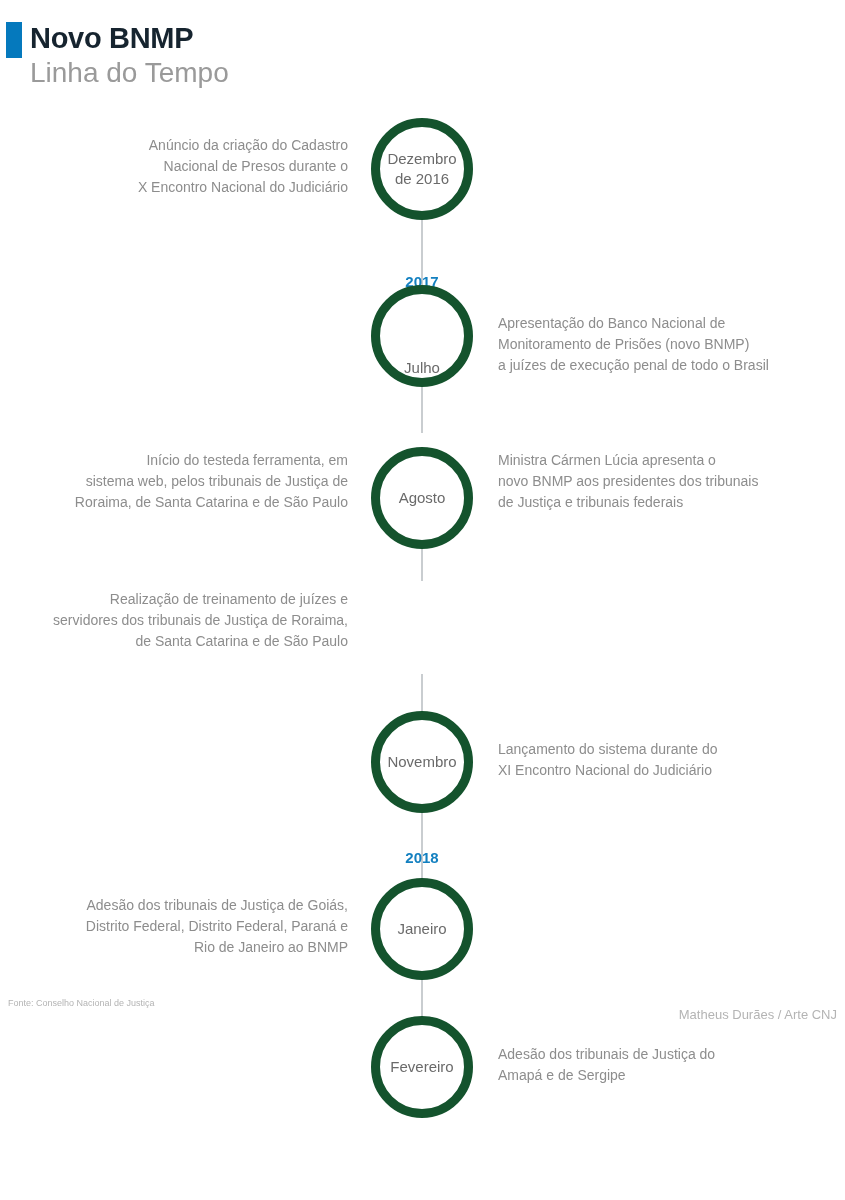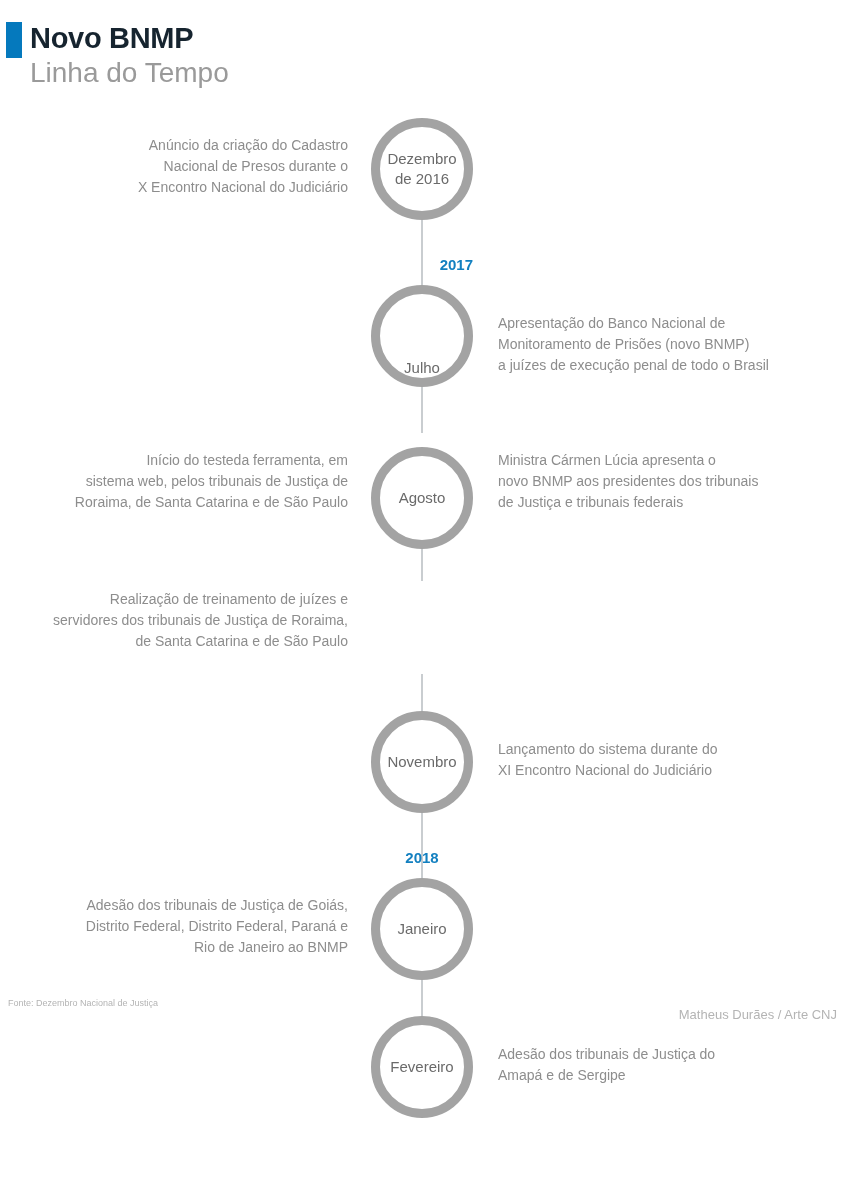--- a/index.html
+++ b/index.html
@@ -73,21 +73,21 @@
     width: 2px;
     background: #c9cdd0;
   }
 
   .node {
     position: absolute;
     left: 371px;
     width: 102px;
     height: 102px;
     border-radius: 50%;
-    border: 9px solid #a3a3a3;
+    border: 9px solid #14532d;
     background: #ffffff;
     display: flex;
     align-items: center;
     justify-content: center;
     text-align: center;
   }
   .node-label {
     font-size: 15px;
     line-height: 20px;
     color: #6a6a6a;
@@ -172,21 +172,21 @@
     <div class="spine" style="top:980px;height:36px;"></div>
 
     <div class="node" style="top:118px;">
       <span class="node-label">Dezembro
 de 2016</span>
     </div>
     <div class="desc left" style="top:135px;">Anúncio da criação do Cadastro
 Nacional de Presos durante o
 X Encontro Nacional do Judiciário</div>
 
-    <div class="year-marker" style="top:256px;text-align:right;">2017</div>
+    <div class="year-marker" style="top:273px;">2017</div>
 
     <div class="node" style="top:285px;align-items:flex-end;">
       <span class="node-label">Julho</span>
     </div>
     <div class="desc right" style="top:301px;margin-top:12px;">Apresentação do Banco Nacional de
 Monitoramento de Prisões (novo BNMP)
 a juízes de execução penal de todo o Brasil</div>
 
     <div class="node" style="top:447px;">
       <span class="node-label">Agosto</span>
@@ -219,17 +219,17 @@
 
     <div class="node" style="top:1016px;">
       <span class="node-label">Fevereiro</span>
     </div>
     <div class="desc right" style="top:1044px;">Adesão dos tribunais de Justiça do
 Amapá e de Sergipe</div>
 
   </div>
 
   <div class="footer">
-    <div class="footer-source">Fonte: Dezembro Nacional de Justiça</div>
+    <div class="footer-source">Fonte: Conselho Nacional de Justiça</div>
     <div class="footer-credit">Matheus Durães / Arte CNJ</div>
   </div>
 
 </div>
 
 </body></html>

